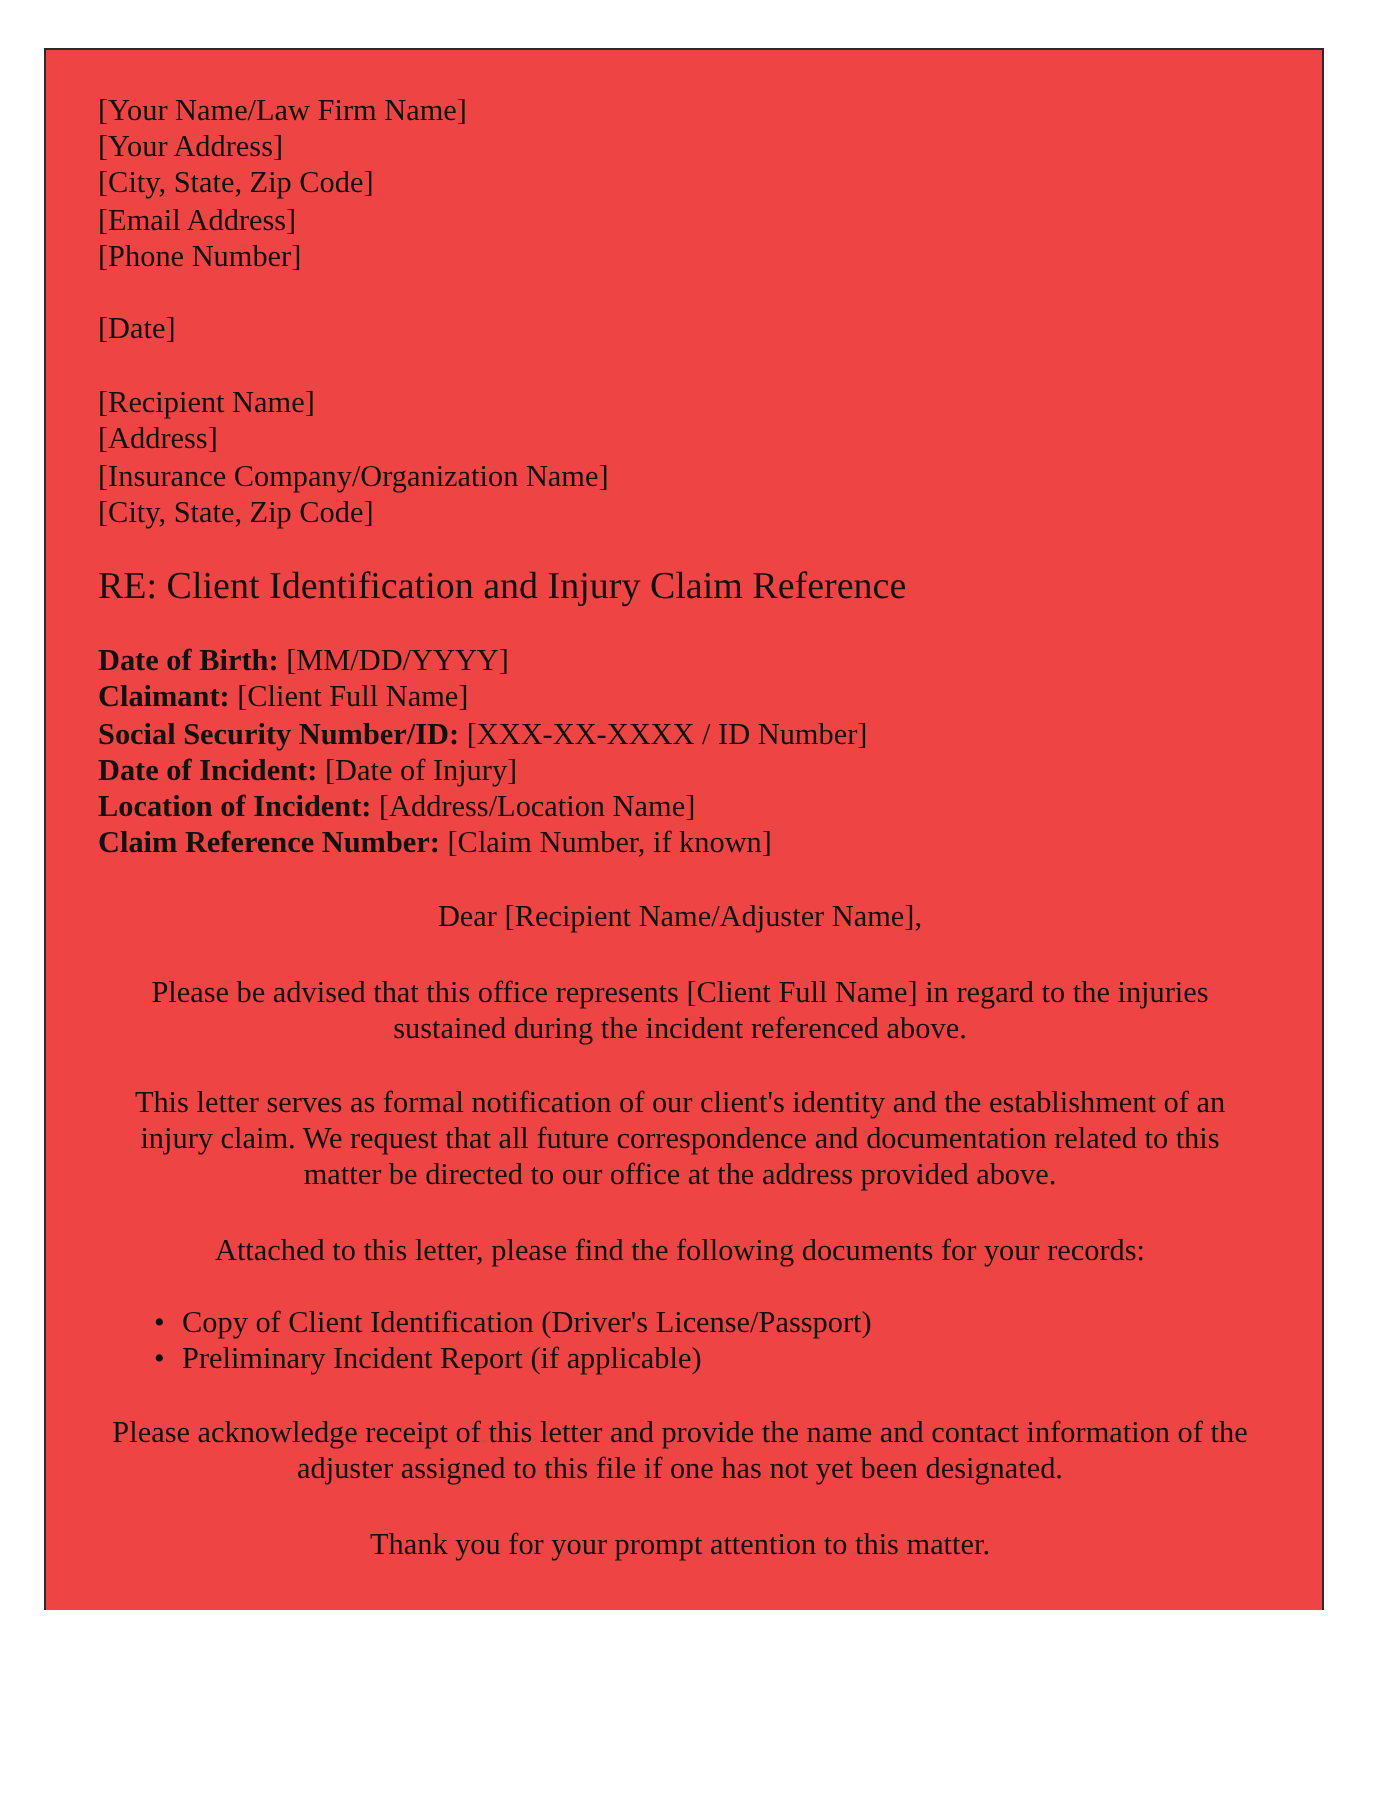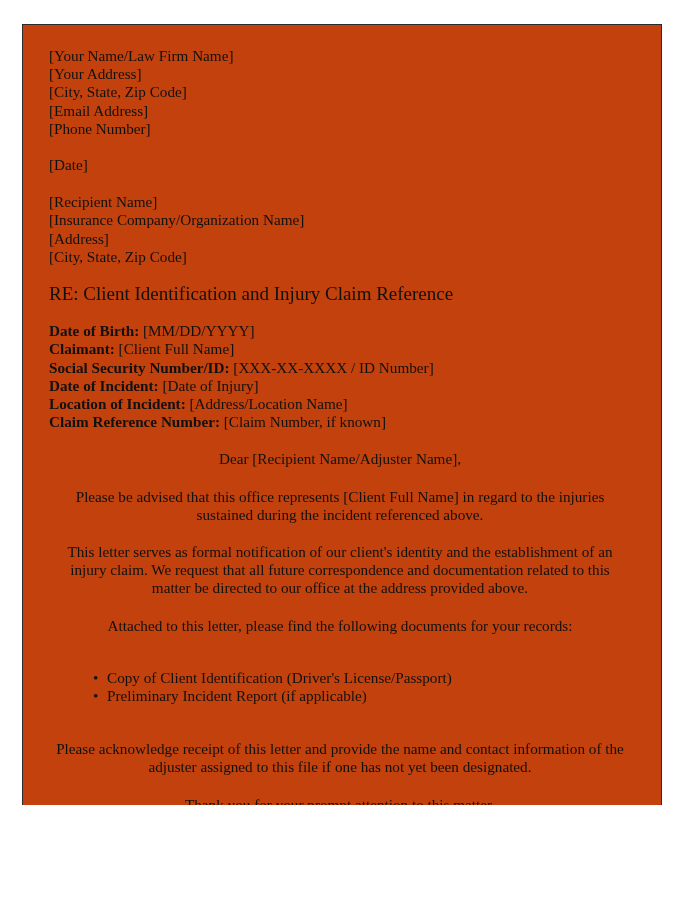--- a/index.html
+++ b/index.html
@@ -16,21 +16,21 @@
   }
 
   
   #page {
     position: absolute;
     left: 22px;
     top: 24px;
     width: 640px;
     height: 781px;
     box-sizing: border-box;
-    background: #c2410c;
+    background: #ef4444;
     border-left: 1.4px solid #2b2b2b;
     border-right: 1.4px solid #2b2b2b;
     border-top: 1.4px solid #2b2b2b;
     border-bottom: none;
     overflow: hidden;
   }
 
   #page-inner {
     padding: 22px 28px 0 26px;
   }
@@ -71,21 +71,21 @@
 
   
   .para {
     margin: 0;
     max-width: 582px;
     text-align: center;
   }
 
   
   .bullets {
-    margin: 16px;
+    margin: 0;
     padding-left: 42px;
     list-style: none;
   }
   .bullets li {
     position: relative;
     white-space: nowrap;
   }
   .bullets li::before {
     content: "\2022";
     position: absolute;
@@ -110,22 +110,22 @@
     </div>
 
     <div class="gap-sm"></div>
 
     <div class="line">[Date]</div>
 
     <div class="gap-md"></div>
 
     <div class="block">
       <div class="line">[Recipient Name]</div>
+      <div class="line">[Address]</div>
       <div class="line">[Insurance Company/Organization Name]</div>
-      <div class="line">[Address]</div>
       <div class="line">[City, State, Zip Code]</div>
     </div>
 
     <div class="gap-md"></div>
 
     <div class="subject">RE: Client Identification and Injury Claim Reference</div>
 
     <div class="gap-md"></div>
 
     <div class="block">

